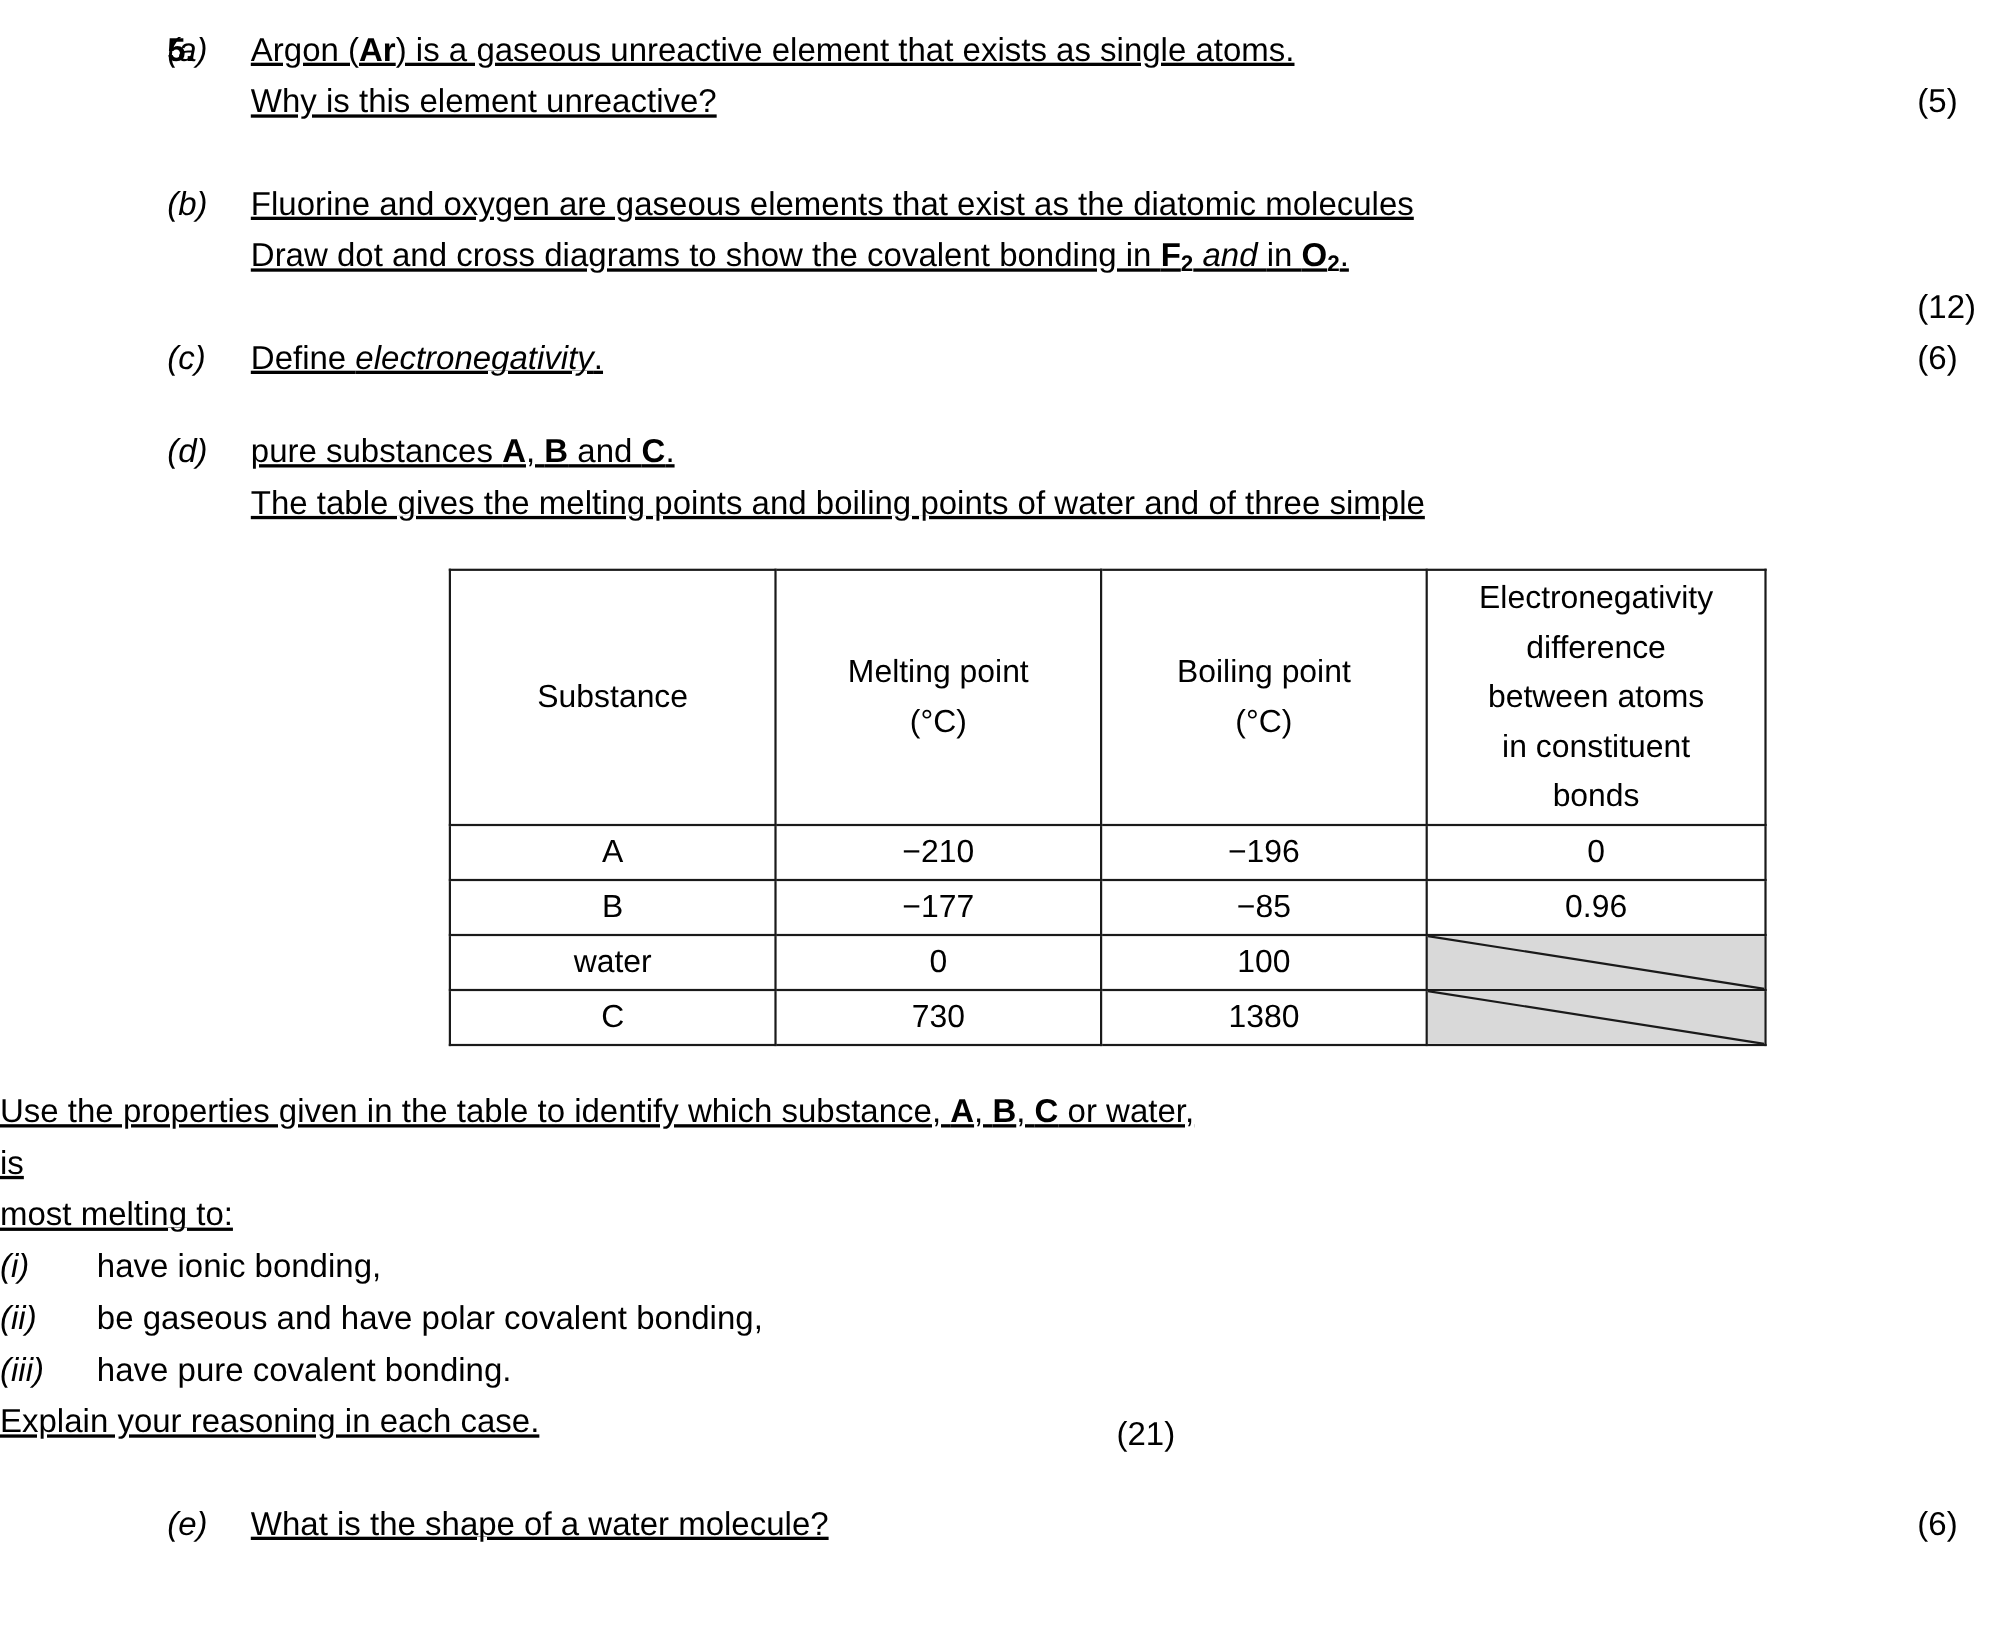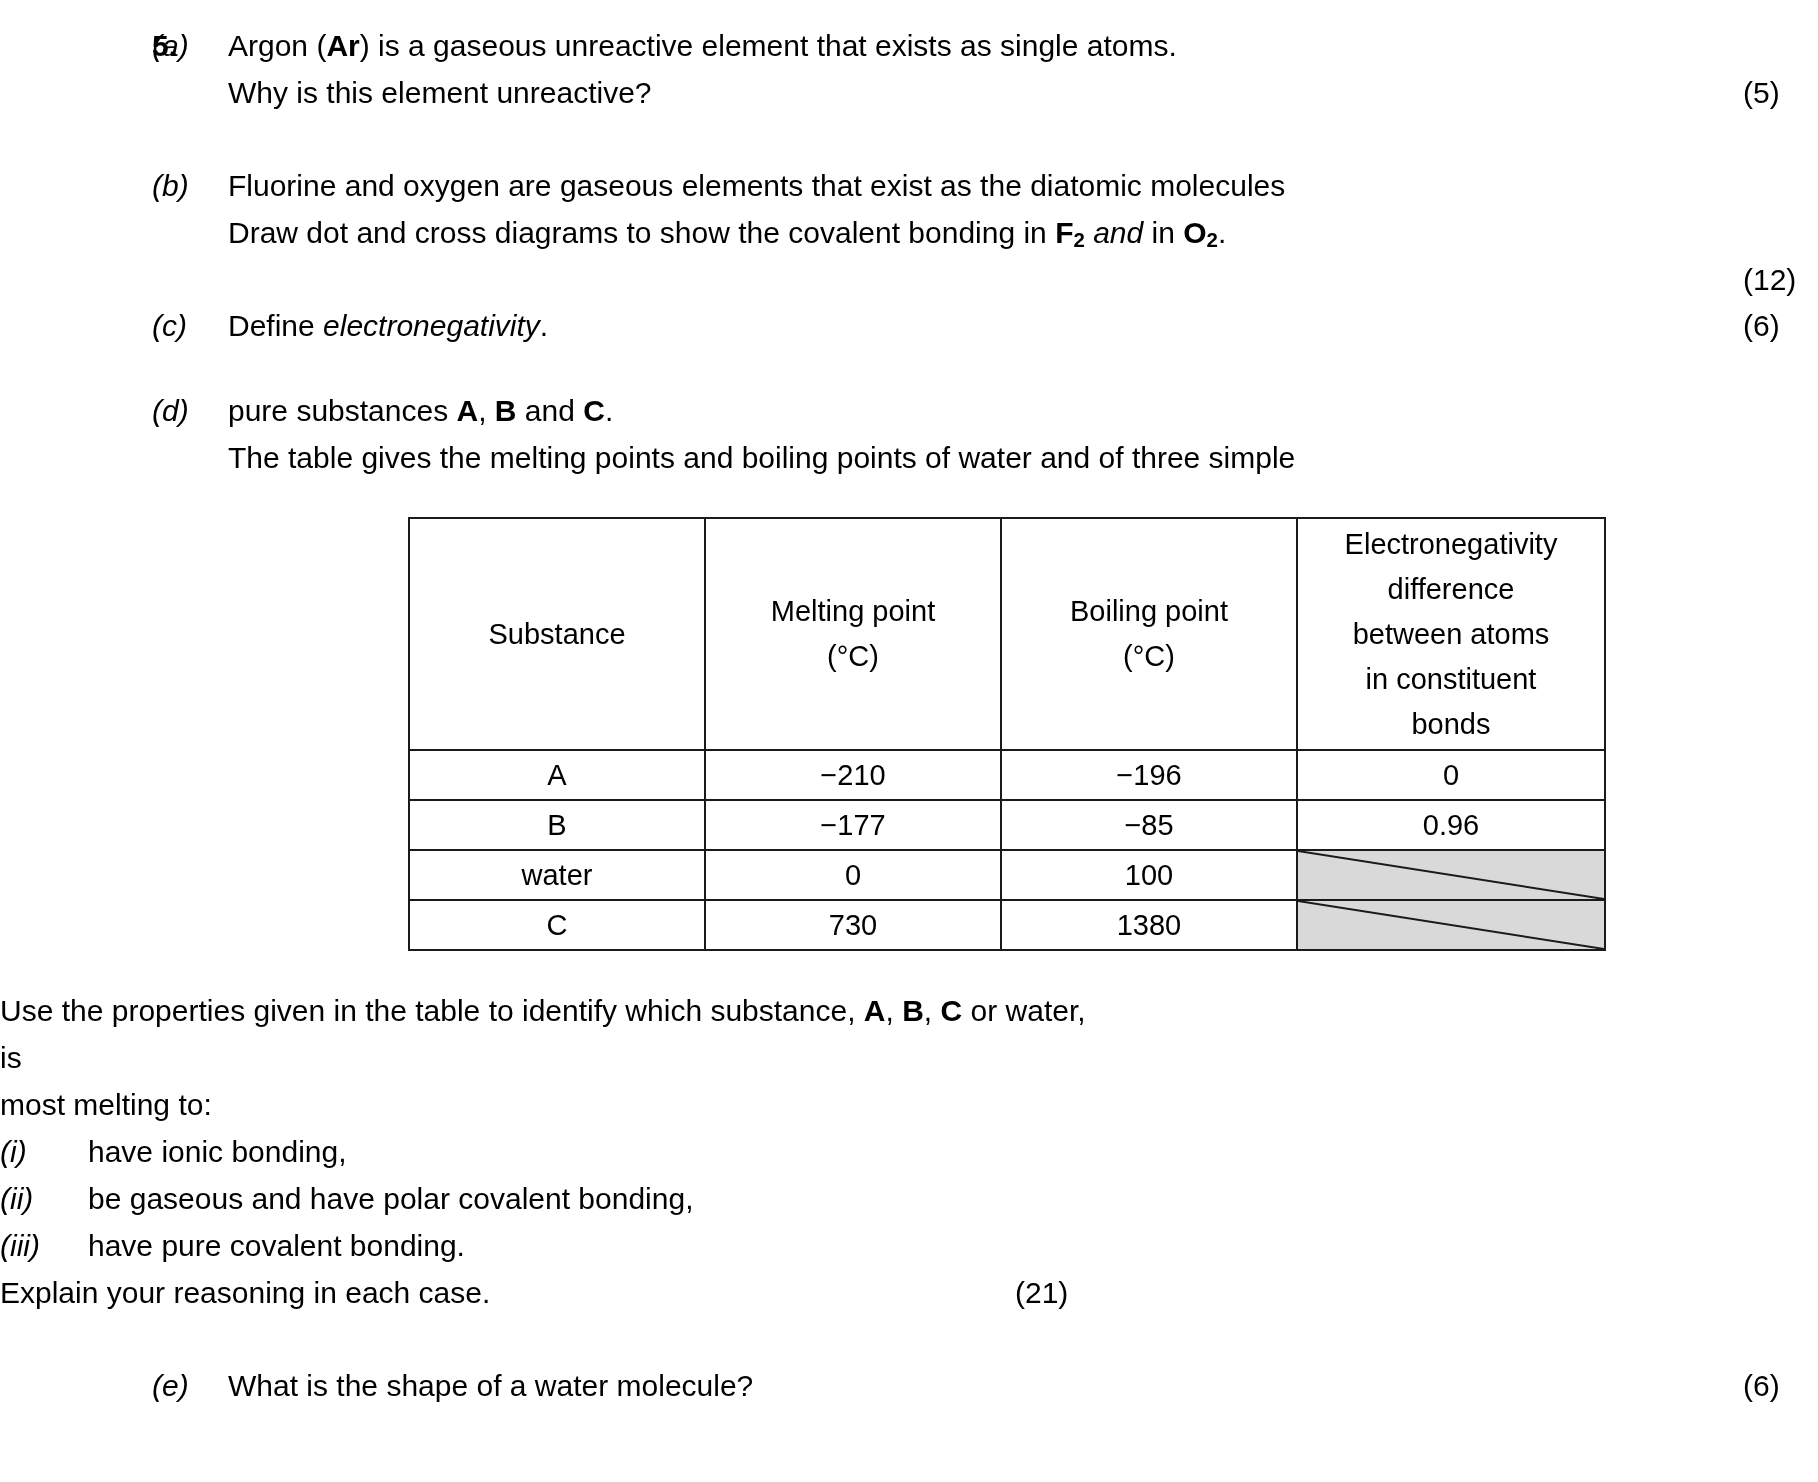--- a/index.html
+++ b/index.html
@@ -48,21 +48,21 @@
     font-style: italic;
     font-size: 30px;
     line-height: 47px;
   }
   .qbody {
     flex: 1 1 auto;
     font-size: 30px;
     line-height: 47px;
     max-width: 1080px;
   }
-  .qline { white-space: normal; }
+  .qline { white-space: normal; text-decoration: underline; }
 
   .marks {
     position: absolute;
     right: 0;
     width: 230px;
     text-align: left;
     font-size: 30px;
     line-height: 47px;
     padding-left: 155px;
     box-sizing: border-box;
@@ -268,21 +268,21 @@
       <div class="rn">(ii)</div>
       <div>be gaseous and have polar covalent bonding,</div>
     </div>
     <div class="sublist">
       <div class="rn">(iii)</div>
       <div>have pure covalent bonding.</div>
     </div>
 
     <div class="qline" style="position:relative">
       <span>Explain your reasoning in each case.</span>
-      <span class="marks" style="top:0">(21)</span>
+      <span class="marks" style="top:12px">(21)</span>
     </div>
   </div>
 
   <div class="gap-lg"></div>
 
   <div class="qrow">
     <div class="qnum empty"></div>
     <div class="qlabel">(e)</div>
     <div class="qbody">
       <div class="qline">What is the shape of a water molecule?</div>

